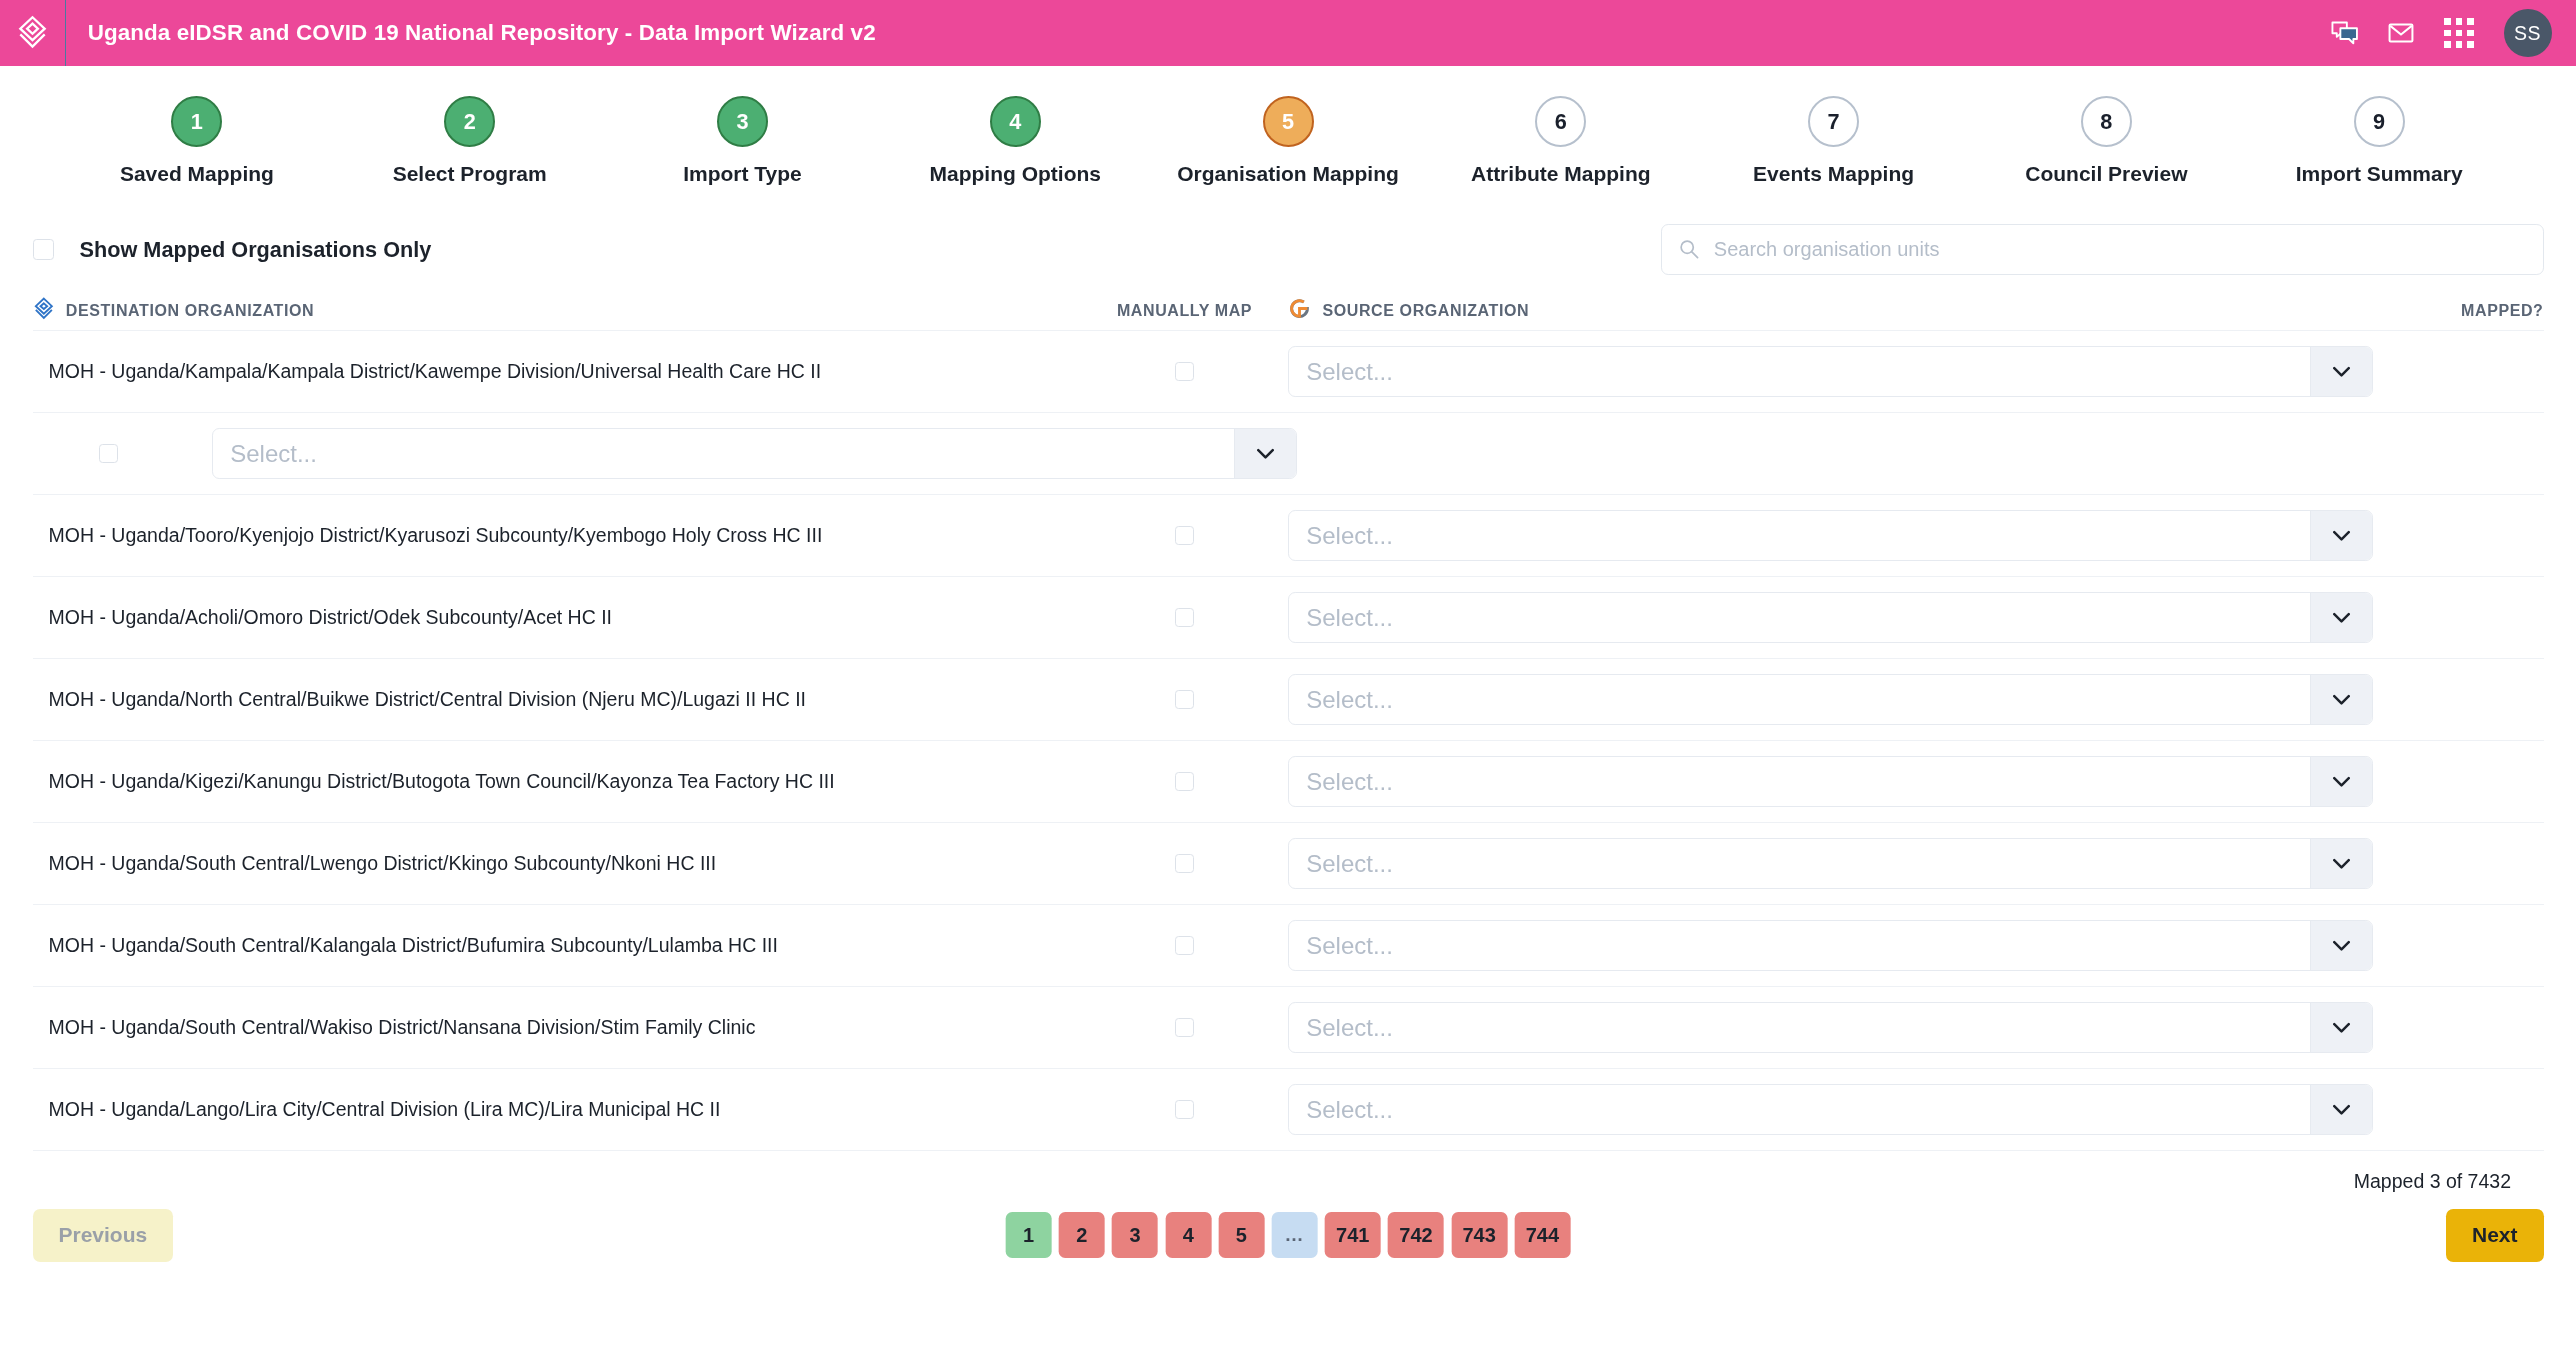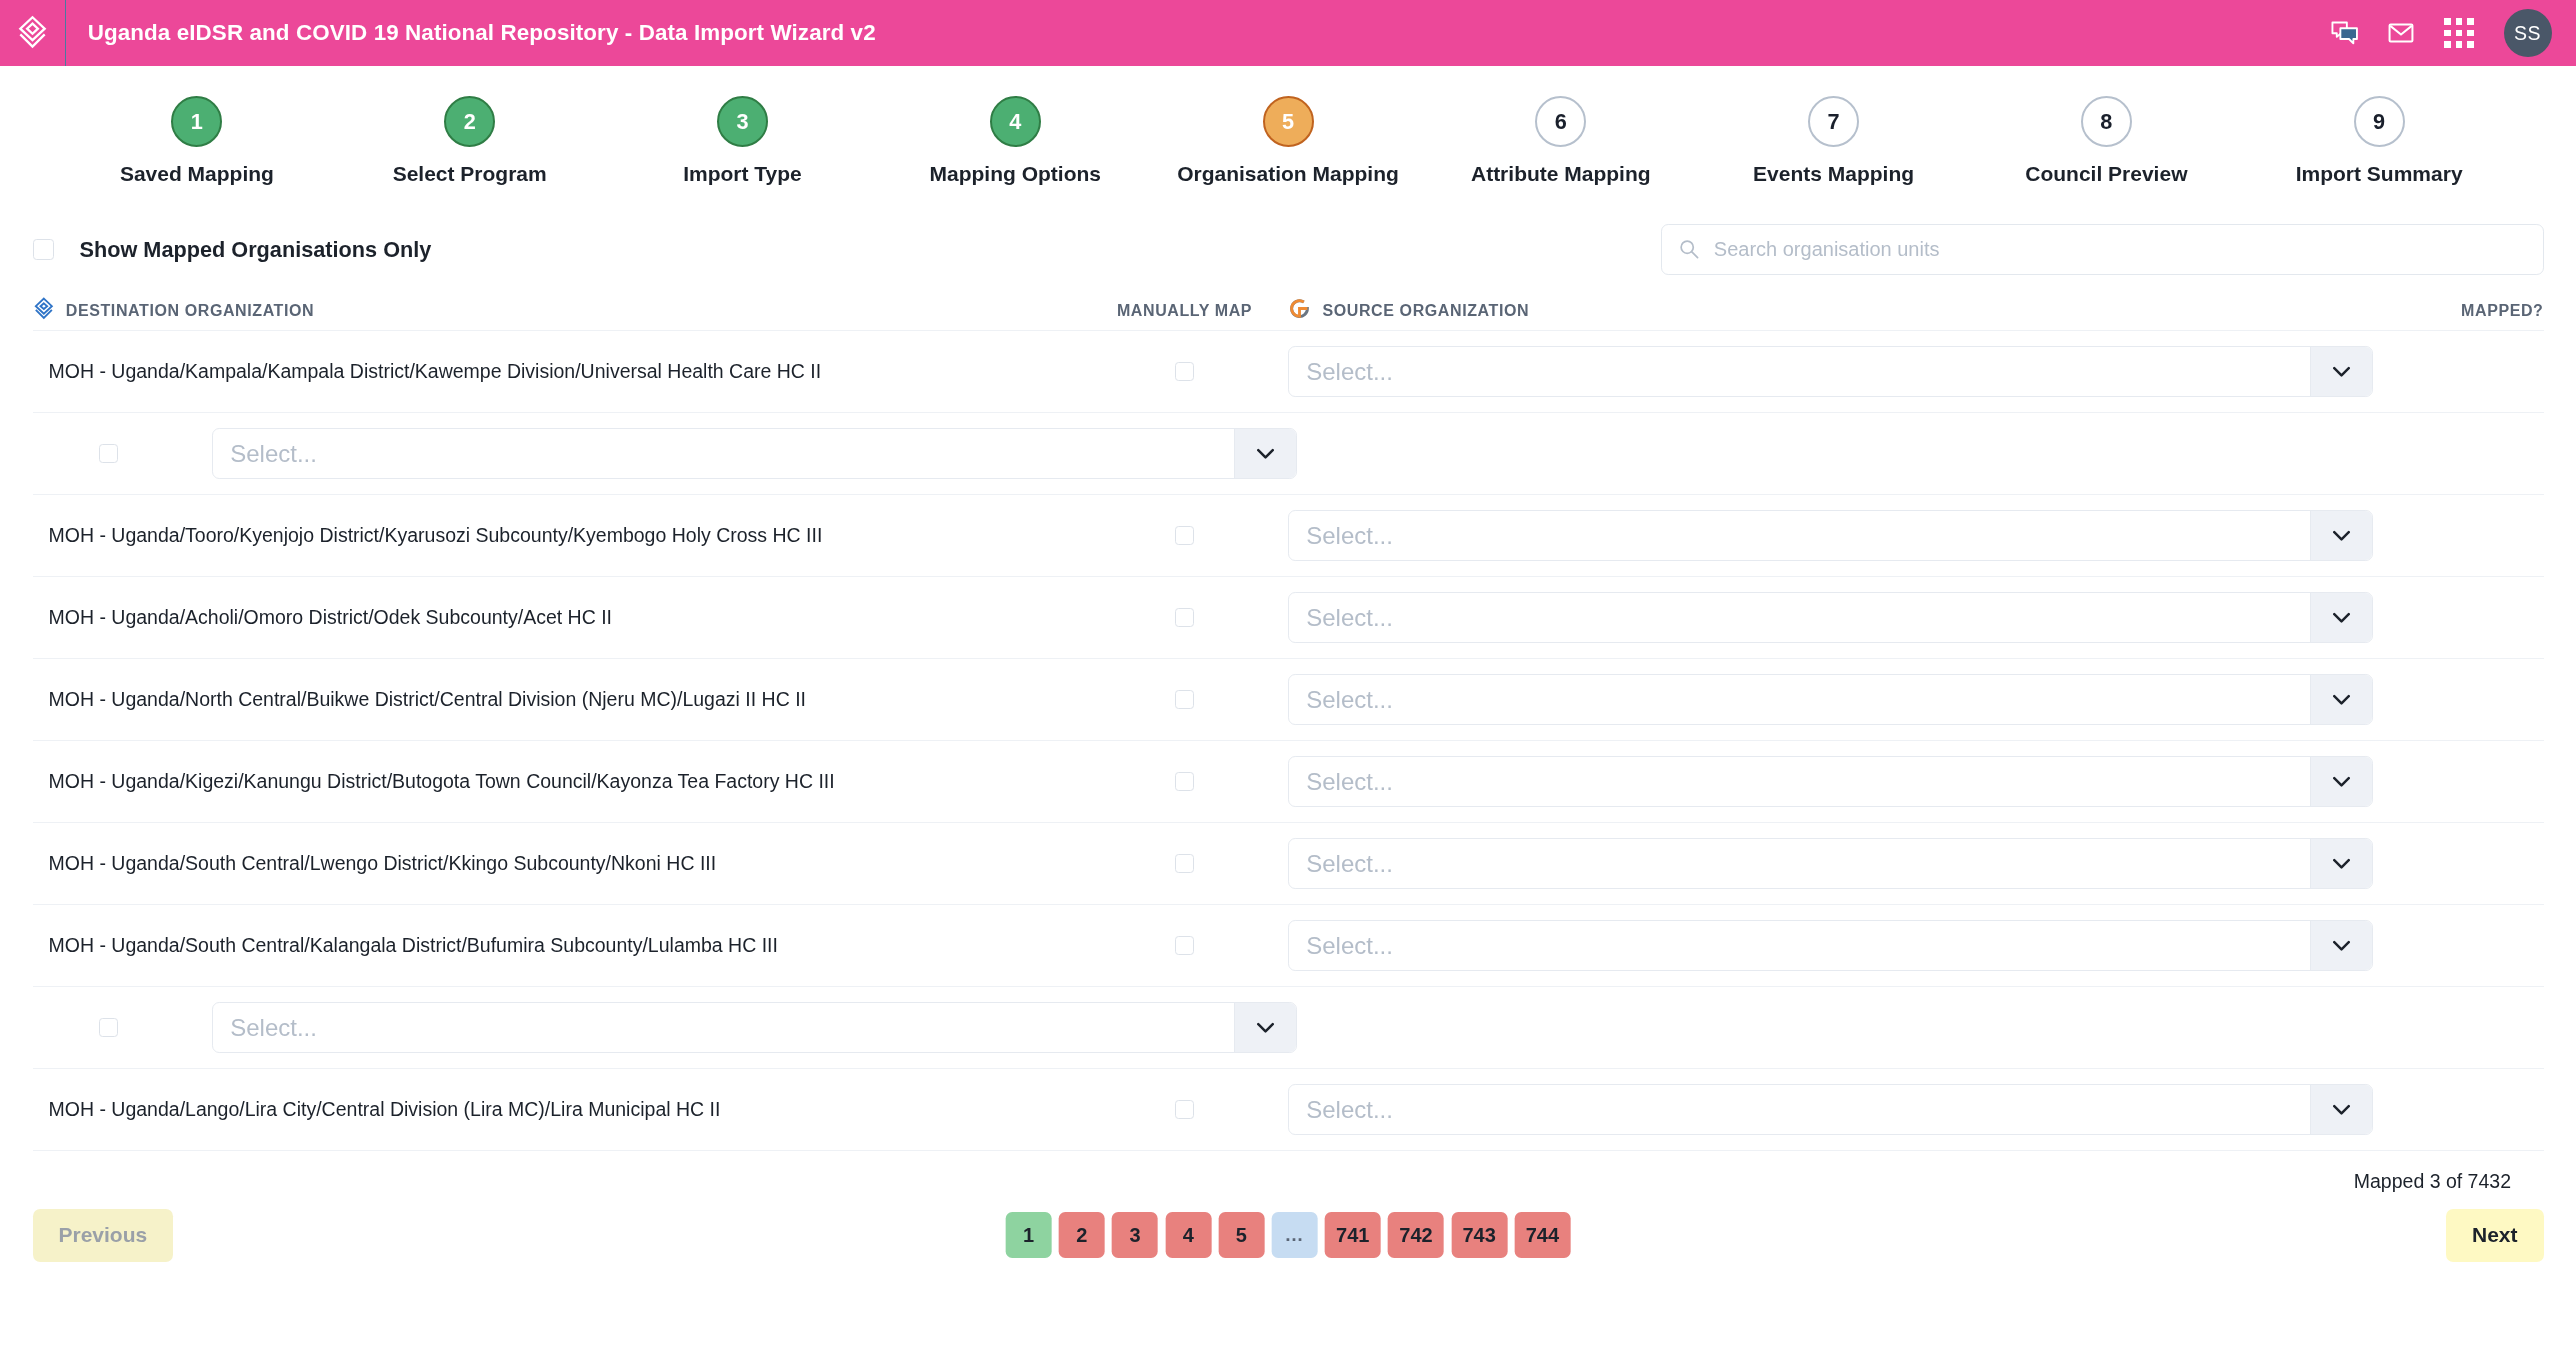--- a/index.html
+++ b/index.html
@@ -228,21 +228,21 @@
   .btn {
     border: none;
     border-radius: 7.2px;
     font-family: "Liberation Sans", sans-serif;
     font-size: 21px;
     font-weight: 700;
     padding: 14.4px 26px;
     cursor: pointer;
   }
   .btn-prev { background: #f6f2c9; color: #9aa0a8; }
-  .btn-next { background: #fef9c3; color: #1c222b; }
+  .btn-next { background: #eab308; color: #1c222b; }
   .pager {
     position: absolute;
     left: 50%;
     transform: translateX(-50%);
     display: flex;
     gap: 7.2px;
   }
   .pg {
     width: 46px; height: 46px;
     border-radius: 6.5px;
@@ -510,20 +510,21 @@
             <div class="select-arrow">
               <svg width="19" height="11.6" viewBox="0 0 26 16" fill="none">
                 <path d="M3 3 L13 13 L23 3" stroke="#1c222b" stroke-width="3.4" stroke-linecap="round" stroke-linejoin="round"></path>
               </svg>
             </div>
           </div>
         </div>
         <div class="td-mapped"></div>
       </div>
       <div class="trow">
+        <div class="td-dest">MOH - Uganda/South Central/Wakiso District/Nansana Division/Stim Family Clinic</div>
         <div class="td-manual">
           <span class="cb-small"></span>
         </div>
         <div class="td-src">
           <div class="select-box">
             <div class="select-value">Select...</div>
             <div class="select-arrow">
               <svg width="19" height="11.6" viewBox="0 0 26 16" fill="none">
                 <path d="M3 3 L13 13 L23 3" stroke="#1c222b" stroke-width="3.4" stroke-linecap="round" stroke-linejoin="round"></path>
               </svg>

